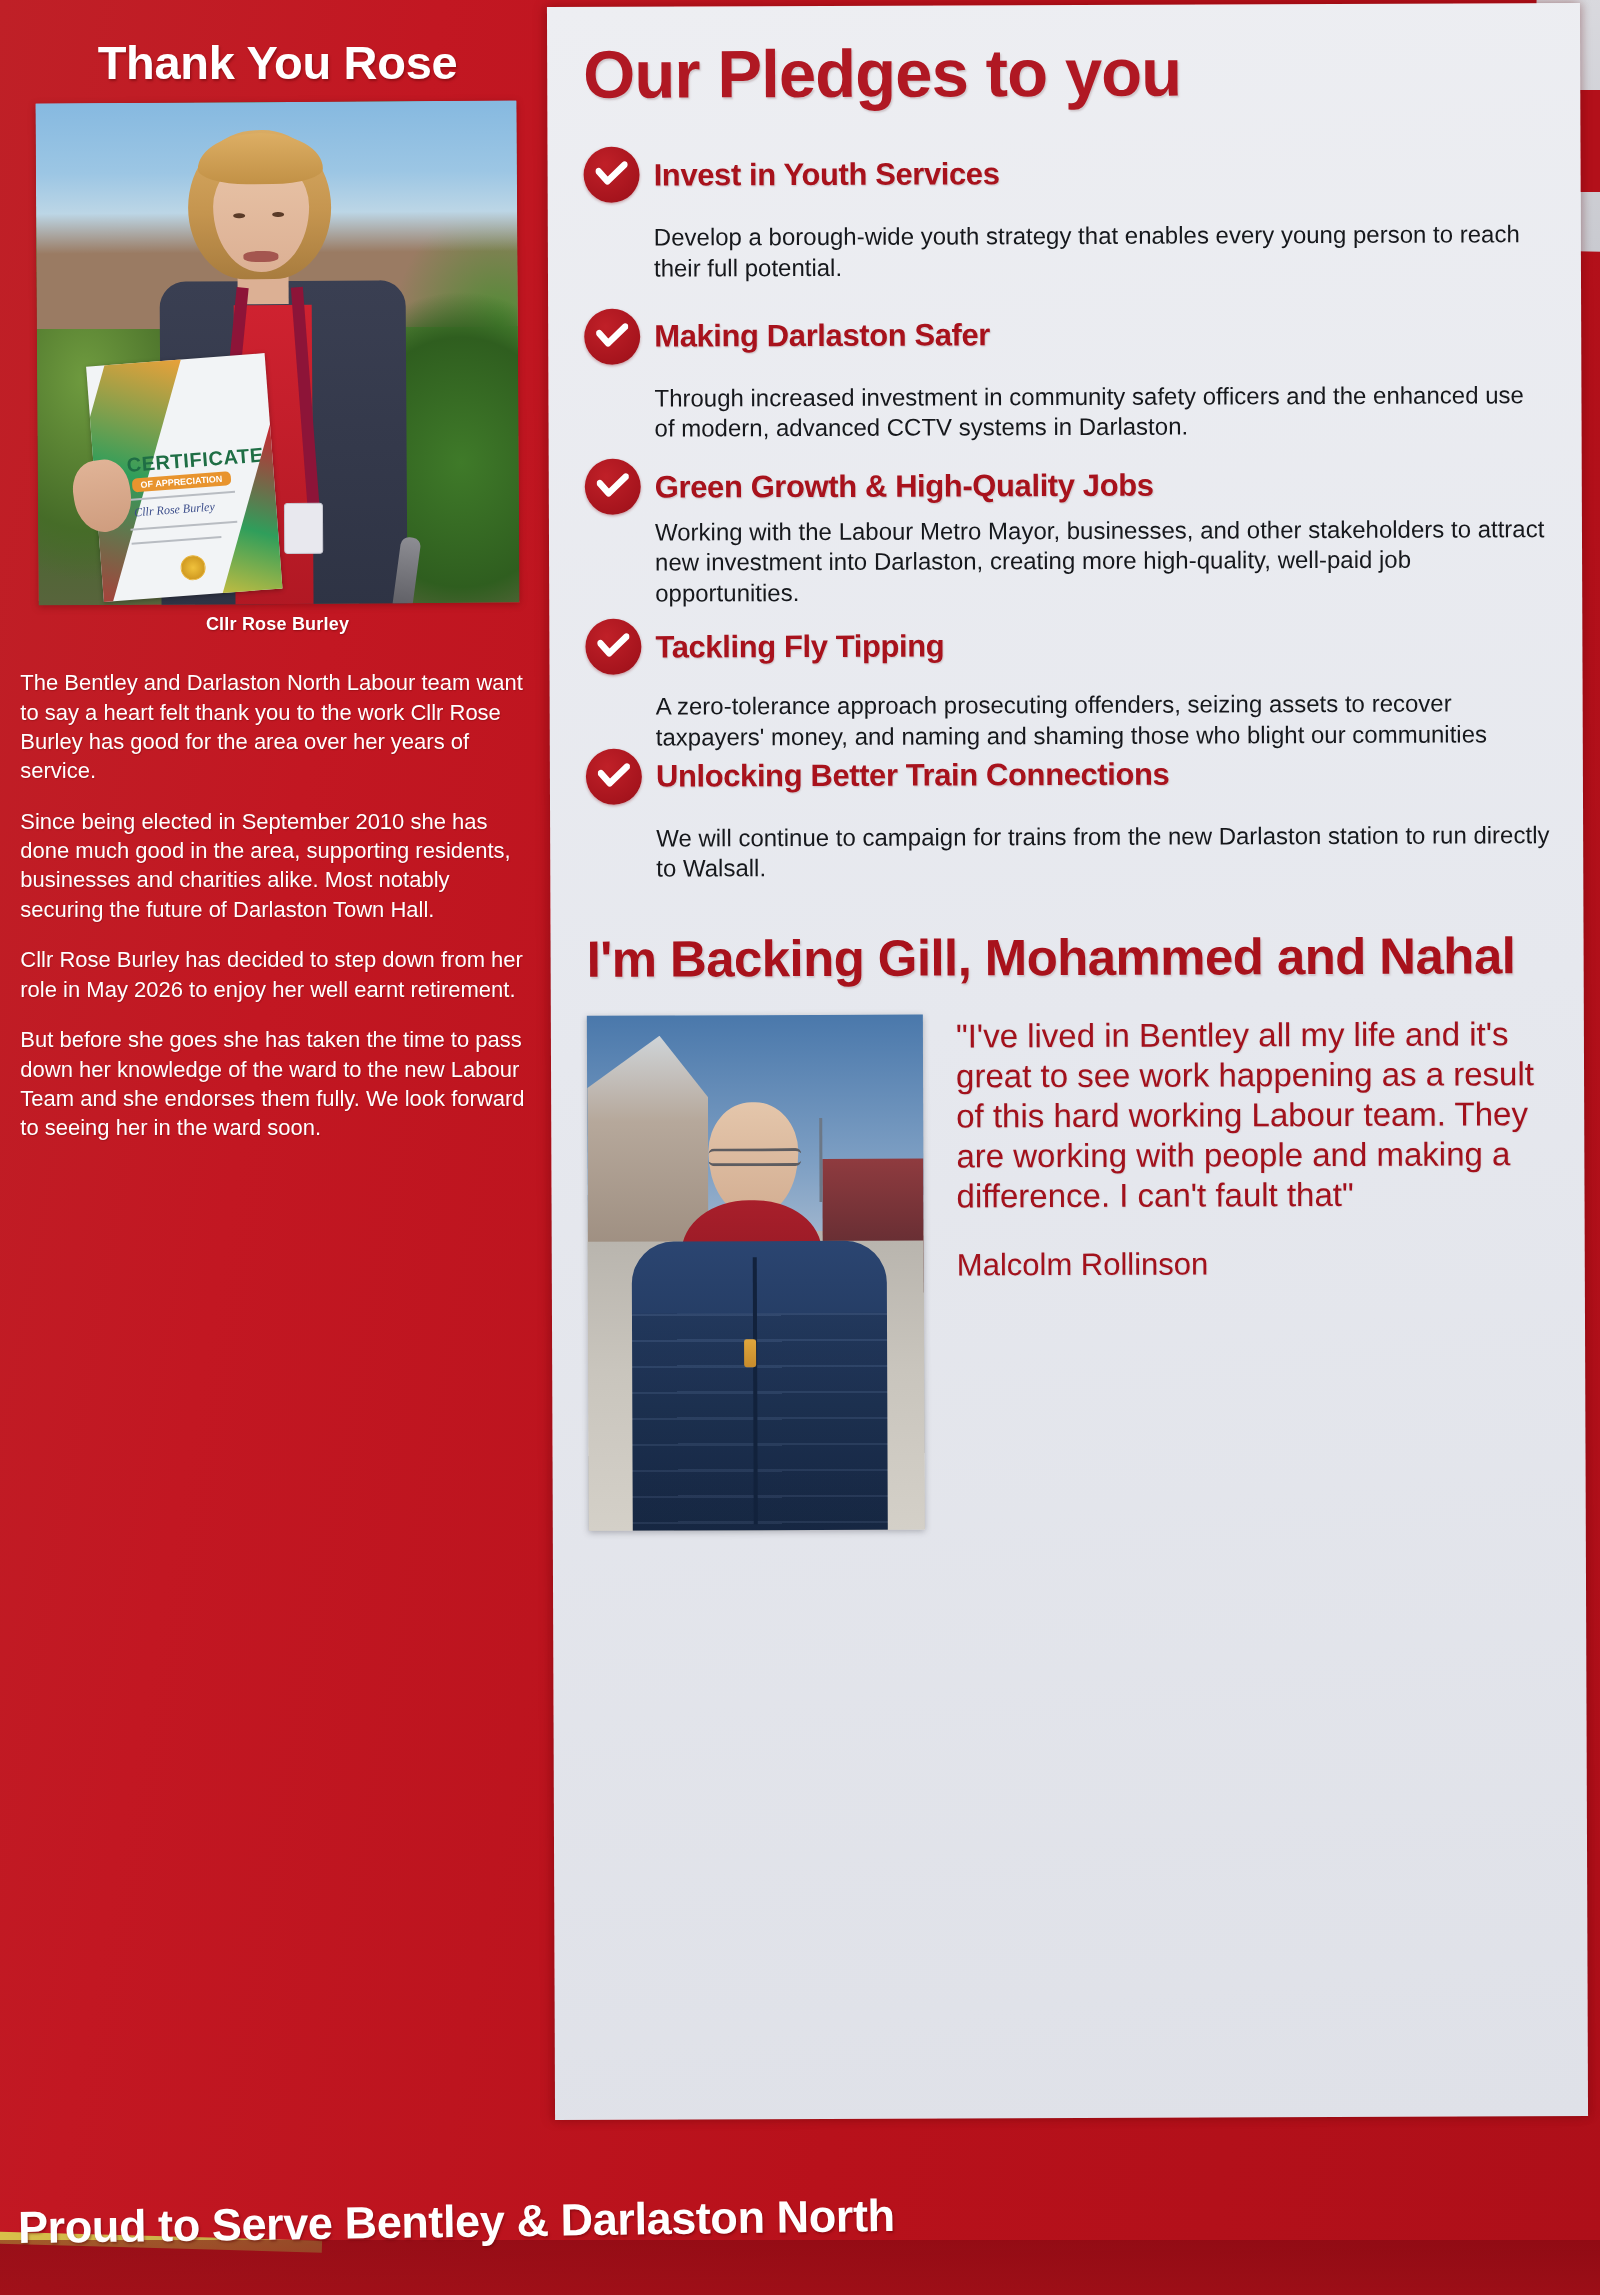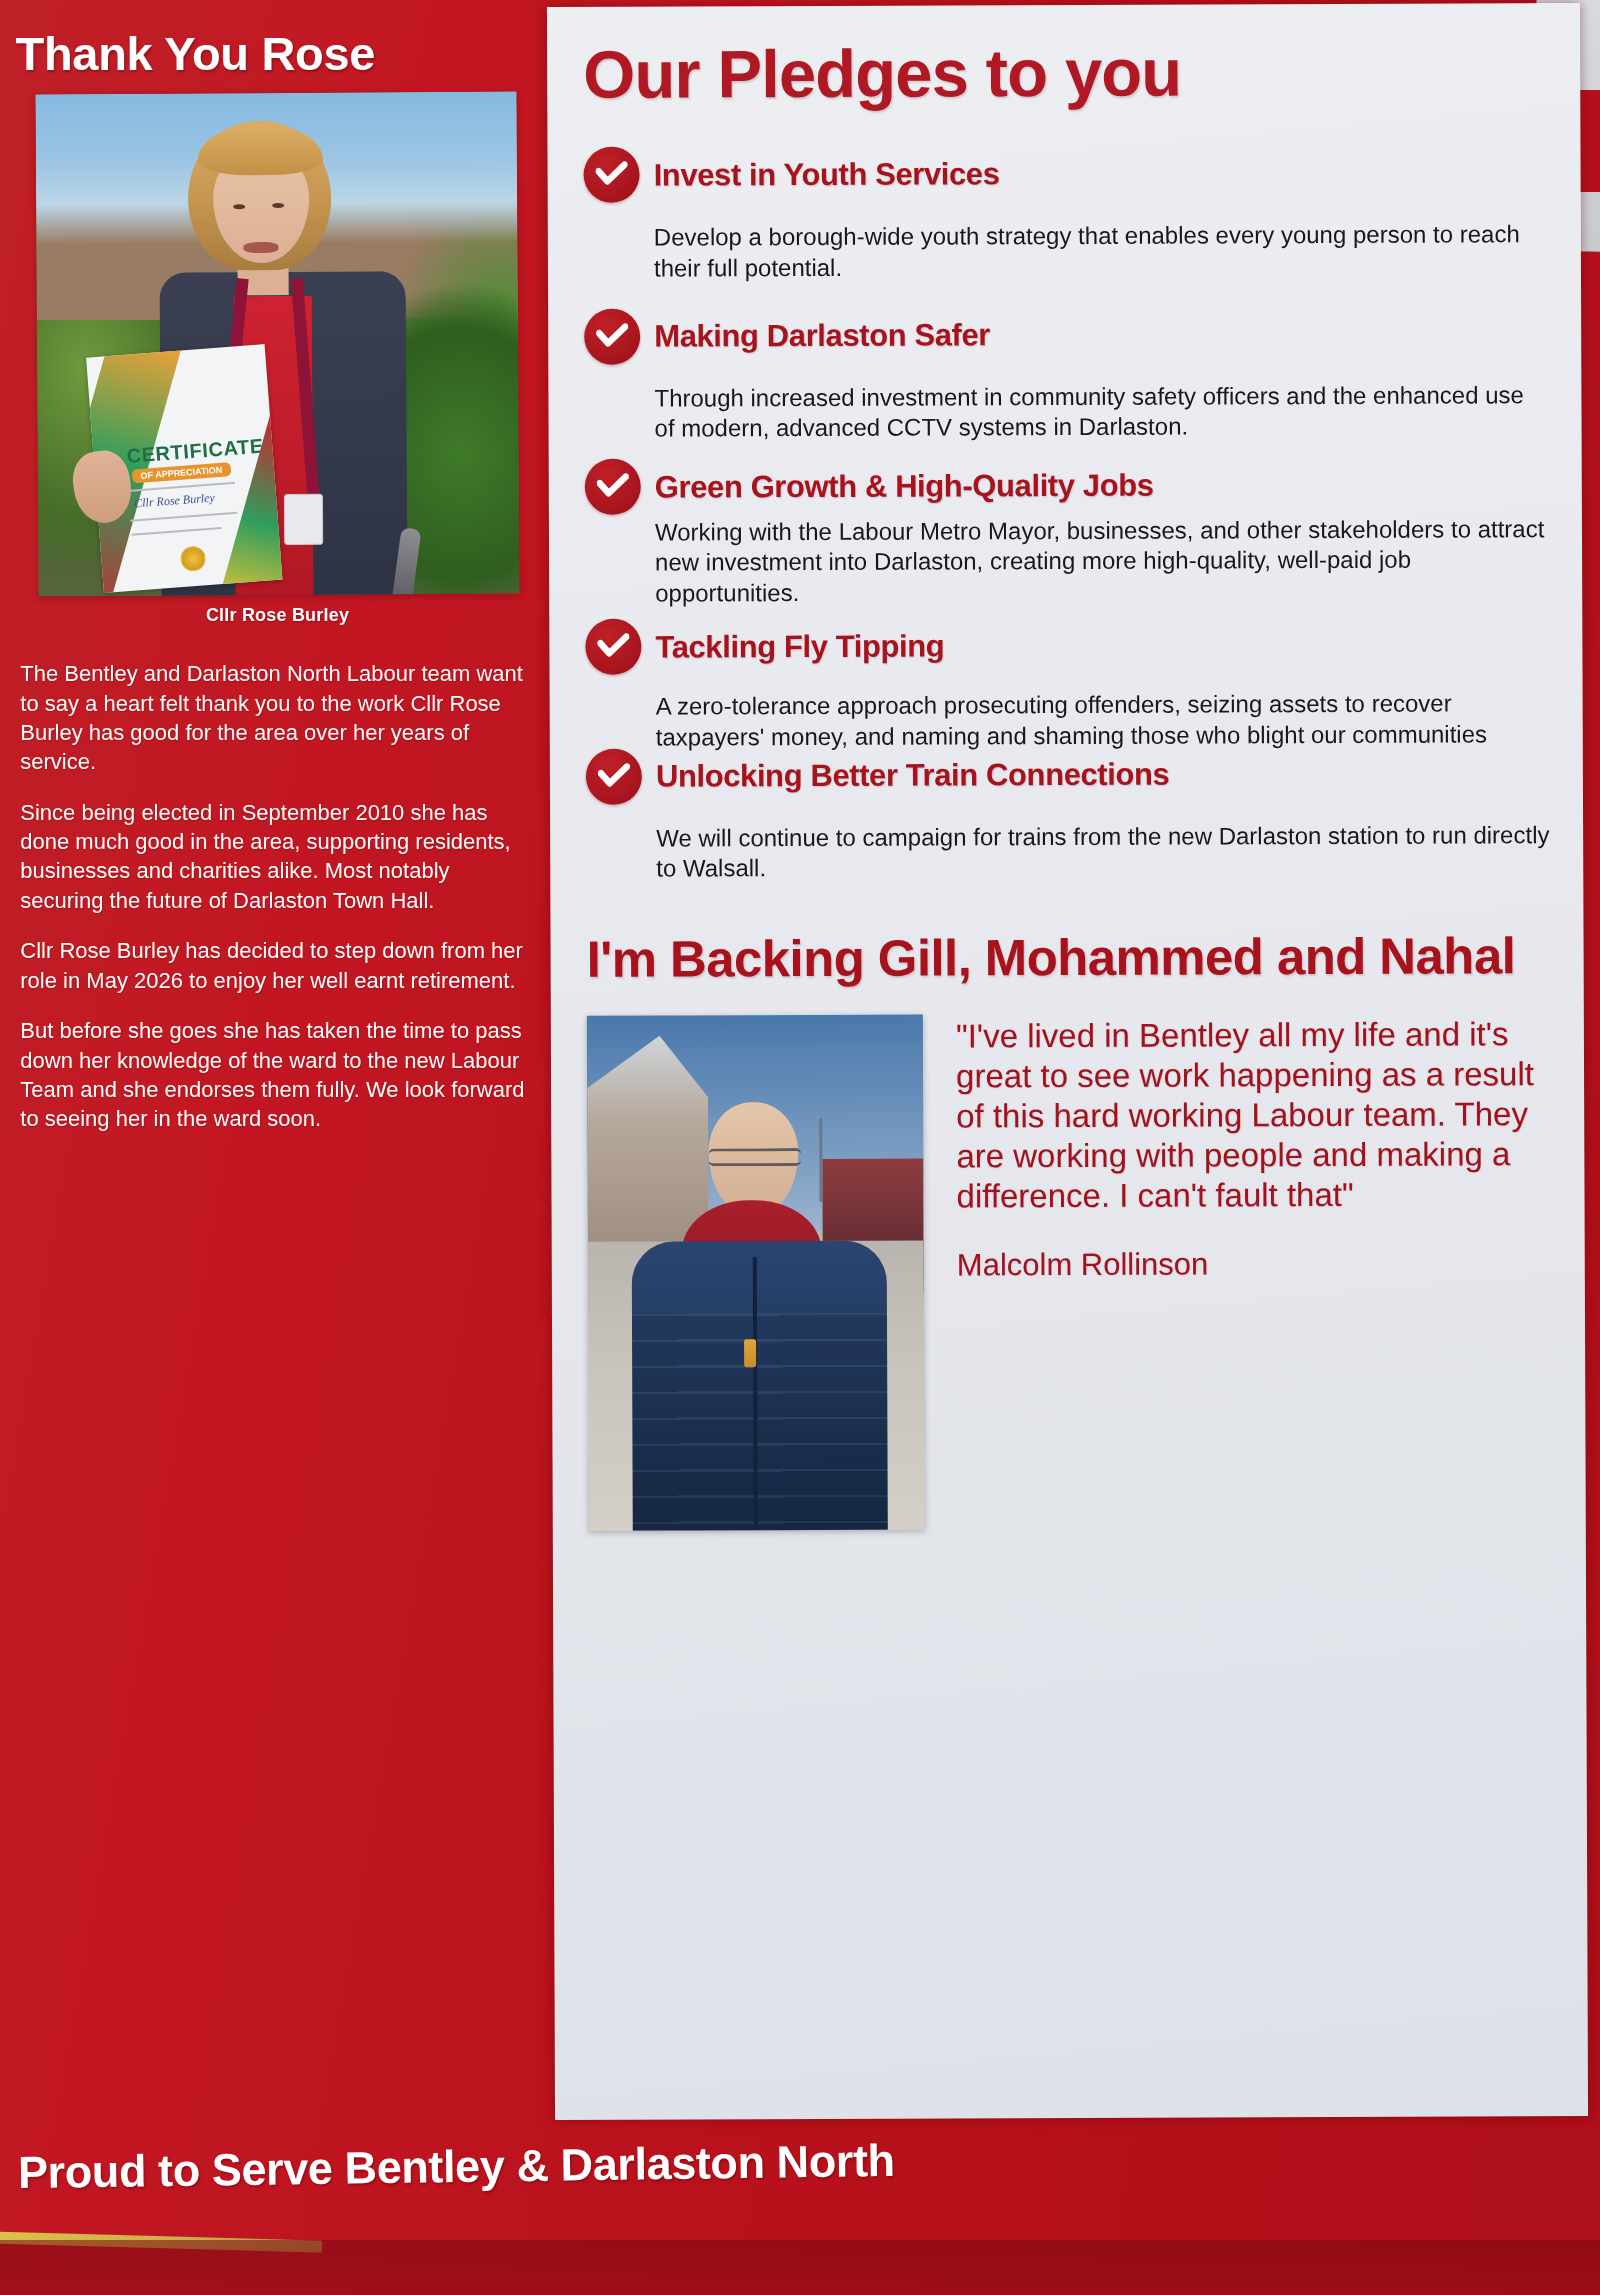--- a/index.html
+++ b/index.html
@@ -63,21 +63,22 @@
     position: absolute;
     left: 0; top: 0;
     width: 555px;
     height: 2126px;
     z-index: 5;
     padding: 0 15.5px;
     color: #ffffff;
   }
 
   .thanks-title {
-    margin-top: 30px;
+    margin-top: 39px;
+    text-align: center;
     font-size: 47px;
     font-weight: 800;
     line-height: 1.03;
     letter-spacing: -0.3px;
     text-shadow: 1.2px 1.8px 2.4px rgba(90,0,6,.45);
   }
 
   .rose-photo-wrap {
     margin: 14.3px auto 0 auto;
     width: 481px;
@@ -425,26 +426,26 @@
     margin-top: 31px;
     font-size: 31px;
     color: #a2111c;
     font-weight: 400;
     text-shadow: 0.6px 0.6px 1.2px rgba(180,160,165,.45);
   }
 
   
   #bottom-banner {
     position: absolute;
-    left: 0; bottom: 8px;
+    left: 0; bottom: 0;
     width: 100%;
     height: 178px;
     z-index: 7;
     display: flex;
-    align-items: flex-start;
+    align-items: center;
   }
   .banner-text {
     margin-top: 32px;
     margin-left: 18px;
     font-size: 45px;
     font-weight: 800;
     color: #ffffff;
     letter-spacing: -0.4px;
     transform: rotate(-0.8deg);
     text-shadow: 1.2px 1.8px 2.4px rgba(90,0,6,.45);

